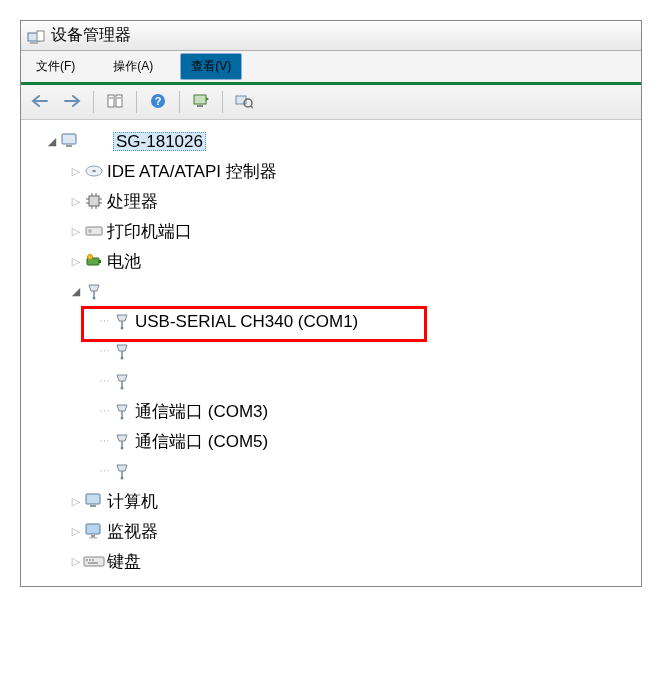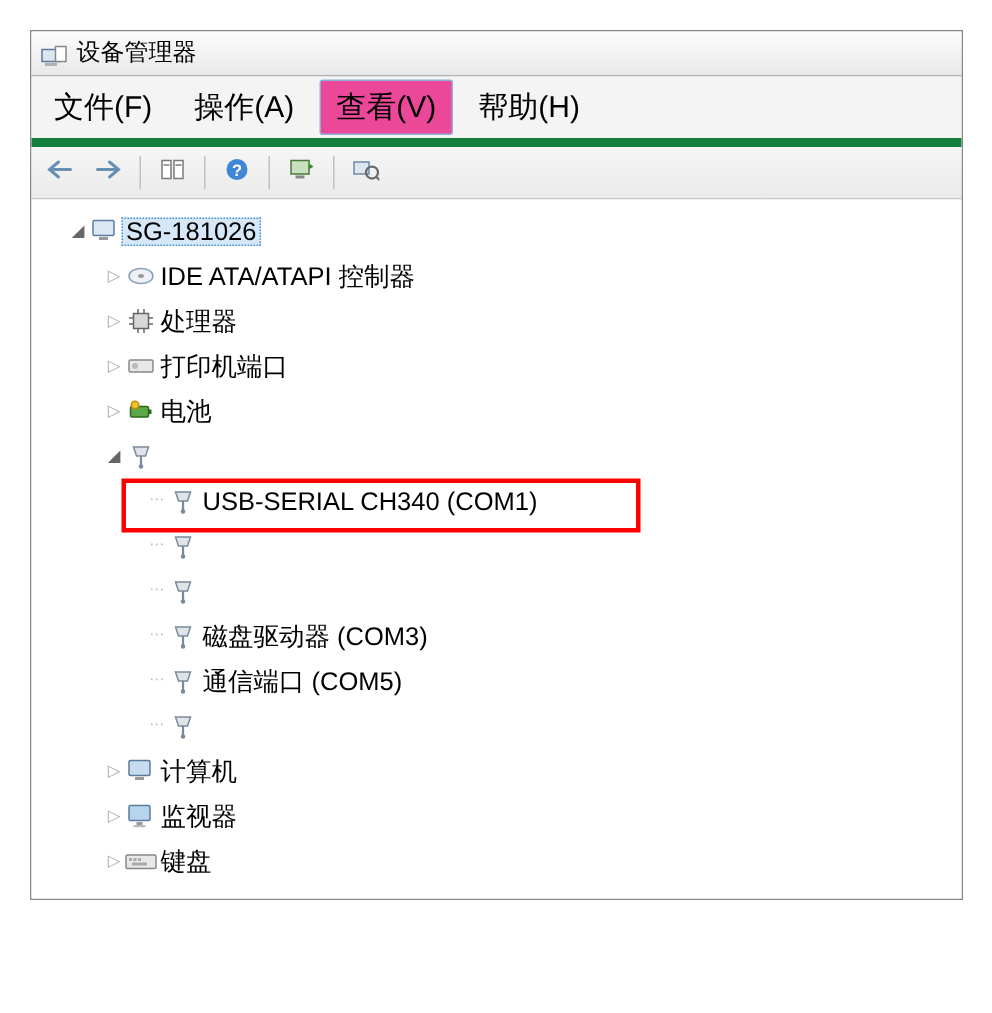--- a/index.html
+++ b/index.html
@@ -20,33 +20,33 @@
     border-bottom: 1px solid #b0b0b0;
     padding: 4px 6px;
     display: flex;
     align-items: flex-end;
     gap: 6px;
     font-size: 16px;
   }
   .titlebar .sysicon svg { display:block; }
   .menubar {
     display: flex;
-    gap: 6px;
+    gap: 16px;
     padding: 2px 4px;
     background: #f4f4f4;
-    border-bottom: 6px solid #15803d;
-    font-size: 20px;
+    border-bottom: 3px solid #15803d;
+    font-size: 12px;
   }
   .menubar .menuitem {
     padding: 4px 10px;
     border: 1px solid transparent;
   }
   .menubar .menuitem.active {
     border: 1px solid #8ab0d9;
-    background: #ec4899;
+    background: #0369a1;
     border-radius: 2px;
   }
   .toolbar {
     display: flex;
     align-items: center;
     gap: 2px;
     padding: 3px 4px;
     background: linear-gradient(#f6f6f6,#eaeaea);
     border-bottom: 1px solid #c8c8c8;
   }
@@ -88,20 +88,21 @@
     width: 22px;
     display: inline-flex;
     justify-content: center;
     align-items: center;
   }
   .lbl { padding-left: 2px; font-size: 17px; }
   .root-lbl { 
     background: #d6e8f7; 
     border: 1px dotted #4a90d9;
     padding: 0 2px;
+    margin-left: 32px;
   }
   .highlight-box {
     border: 3px solid #ff0000;
     position: absolute;
     pointer-events: none;
   }
   .tree-wrap { position: relative; }
   
   .dots { color:#bbb; font-size:10px; letter-spacing:-1px; }
 </style>
@@ -118,21 +119,20 @@
         <rect x="10" y="1" width="7" height="10" fill="#fff" stroke="#888"></rect>
       </svg>
     </span>
     <span>设备管理器</span>
   </div>
 
   <div class="menubar">
     <div class="menuitem">文件(F)</div>
     <div class="menuitem">操作(A)</div>
     <div class="menuitem active">查看(V)</div>
-    <div class="menuitem">帮助(H)</div>
   </div>
 
   <div class="toolbar">
     <div class="tbtn">
       <span>
         <svg width="18" height="14" viewBox="0 0 18 14">
             <path d="M8 2 L2 7 L8 12 M2 7 H16" stroke="#6a8fb5" stroke-width="2" fill="none" stroke-linecap="round"></path>
           </svg>
       </span>
     </div>
@@ -316,21 +316,21 @@
         <span class="toggle">
             <span class="dots">⋯</span>
           </span>
         <span class="icon">
           <svg width="18" height="18" viewBox="0 0 18 18">
               <path d="M4 3 H14 L12 9 H6 Z" fill="#e0e4e8" stroke="#7a8a9a"></path>
               <line x1="9" y1="9" x2="9" y2="16" stroke="#7a8a9a" stroke-width="1.5"></line>
               <circle cx="9" cy="16" r="1.5" fill="#7a8a9a"></circle>
             </svg>
         </span>
-        <span class="lbl">磁盘驱动器 (COM3)</span>
+        <span class="lbl">通信端口 (COM3)</span>
       </div>
 
       <div class="row">
         <span class="ind" style="width:72px"></span>
         <span class="toggle">
             <span class="dots">⋯</span>
           </span>
         <span class="icon">
           <svg width="18" height="18" viewBox="0 0 18 18">
               <path d="M4 3 H14 L12 9 H6 Z" fill="#e0e4e8" stroke="#7a8a9a"></path>

